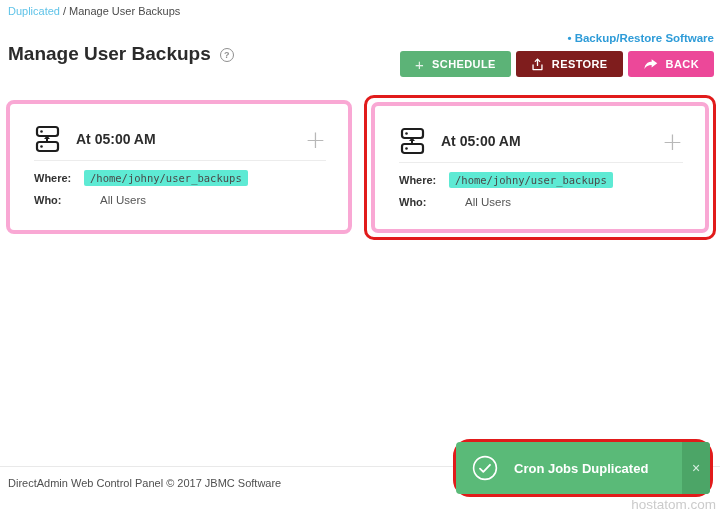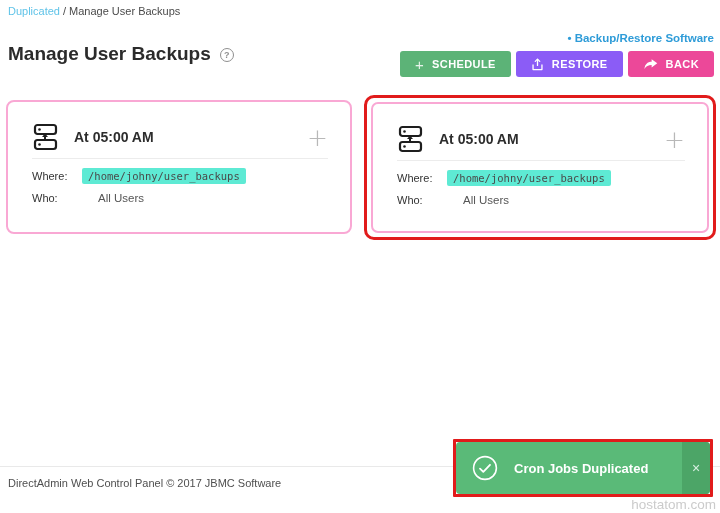--- a/index.html
+++ b/index.html
@@ -34,61 +34,61 @@
     font-size: 11.5px; font-weight: bold; color: #2f9cd8; cursor: pointer;
   }
   .btn-row { position: absolute; top: 51px; right: 6px; display: flex; gap: 5px; }
   .btn {
     height: 26px; border: none; border-radius: 3px; cursor: pointer;
     color: #fff; font-family: inherit; font-size: 11px; font-weight: bold;
     letter-spacing: 0.4px; display: inline-flex; align-items: center;
     justify-content: center; gap: 8px; padding: 0 15px;
   }
   .btn-green { background: #5cb377; min-width: 90px; }
-  .btn-blue  { background: #8b5cf6; min-width: 90px; }
+  .btn-blue  { background: #7f1d1d; min-width: 90px; }
   .btn-dark  { background: #ec4899; min-width: 66px; }
   .btn .plus-glyph { font-size: 15px; font-weight: 400; opacity: 0.85; line-height: 1; }
   .btn svg { display: block; }
 
   
   .card {
     position: absolute; background: #fff;
-    border: 2px solid #f9a8d4; border-radius: 8px;
+    border: 4px solid #f9a8d4; border-radius: 8px;
   }
   .card-1 { left: 6px; top: 100px; width: 346px; height: 134px; }
   .annotation-box {
     position: absolute; border: 3px solid #e11b1b; border-radius: 10px;
   }
   .annotation-card { left: 364px; top: 95px; width: 352px; height: 145px; }
   .card-2 { left: 4px; top: 4px; width: 338px; height: 131px; border-radius: 7px; }
 
   .card-header { position: absolute; left: 24px; top: 20px; right: 20px; display: flex; align-items: center; }
   .backup-icon { width: 27px; height: 30px; flex: 0 0 auto; }
   .card-time { margin-left: 15px; font-size: 14px; font-weight: 600; color: #2d2d2d; }
   .card-plus {
     margin-left: auto; font-size: 25px; font-weight: 200; color: #b8b8b8;
     line-height: 1; cursor: pointer; padding: 0 2px; font-family: "DejaVu Sans", sans-serif;
   }
   .card-divider { position: absolute; left: 24px; right: 22px; top: 56px; height: 1px; background: #ececec; }
   .card-rows { position: absolute; left: 24px; top: 66px; right: 20px; }
   .card-row { display: flex; align-items: center; margin-bottom: 8px; }
-  .row-label { width: 50px; font-size: 11px; font-weight: normal; color: #333; flex: 0 0 auto; }
+  .row-label { width: 50px; font-size: 11px; font-weight: bold; color: #333; flex: 0 0 auto; }
   .row-value-mono {
     font-family: "DejaVu Sans Mono", "Liberation Mono", monospace;
     font-size: 10.5px; color: #4a4a4a; background: #5eead4;
     padding: 2px 6px; border-radius: 2px;
   }
   .row-value { font-size: 11.5px; color: #555; margin-left: 16px; }
 
   
   .footer-line { position: absolute; left: 0; right: 0; top: 466px; height: 1px; background: #e9e9e9; }
   .footer-text { position: absolute; left: 8px; top: 477px; font-size: 11px; color: #4f4f4f; }
 
   
-  .annotation-toast { left: 453px; top: 439px; width: 260px; height: 58px; border-radius: 1px; }
+  .annotation-toast { left: 453px; top: 439px; width: 260px; height: 58px; border-radius: 17px; }
   .toast {
     position: absolute; left: 0; top: 0; width: 254px; height: 52px;
     background: #5aba78; border-radius: 4px; display: flex; align-items: center; overflow: hidden;
   }
   .toast-check { margin-left: 16px; flex: 0 0 auto; width: 26px; height: 26px; }
   .toast-msg { margin-left: 16px; font-size: 13px; font-weight: bold; color: #fff; flex: 1 1 auto; }
   .toast-close {
     flex: 0 0 28px; align-self: stretch; background: #4ca567;
     display: flex; align-items: center; justify-content: center;
     color: #d9efe2; font-size: 14px; cursor: pointer;

